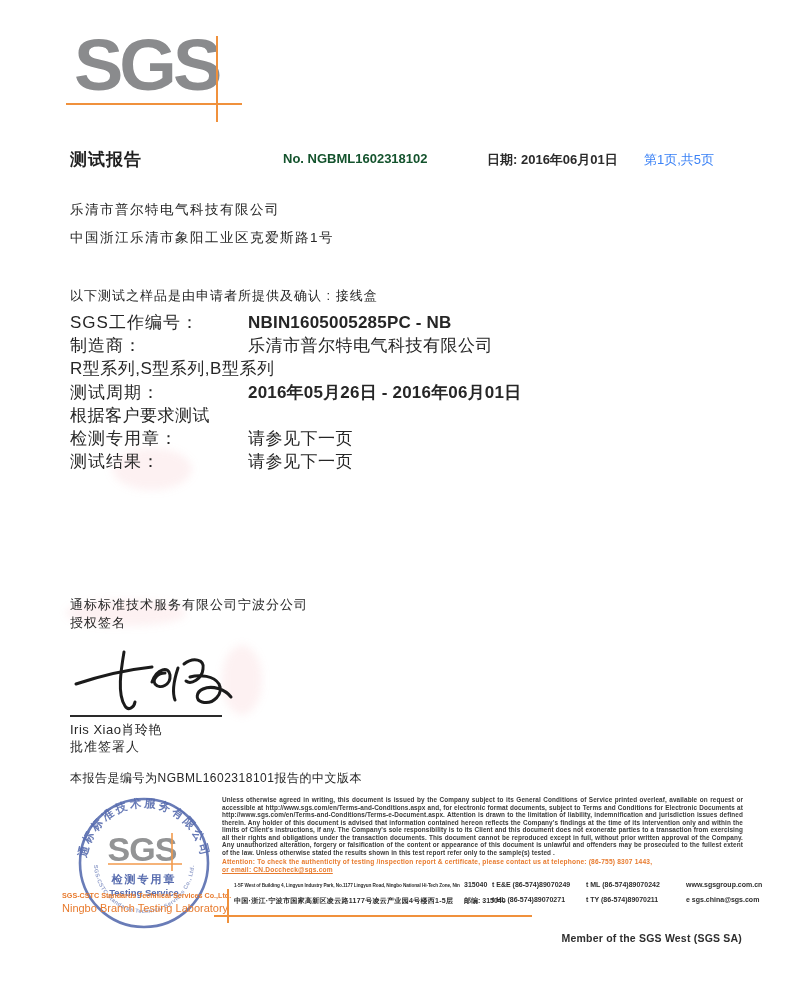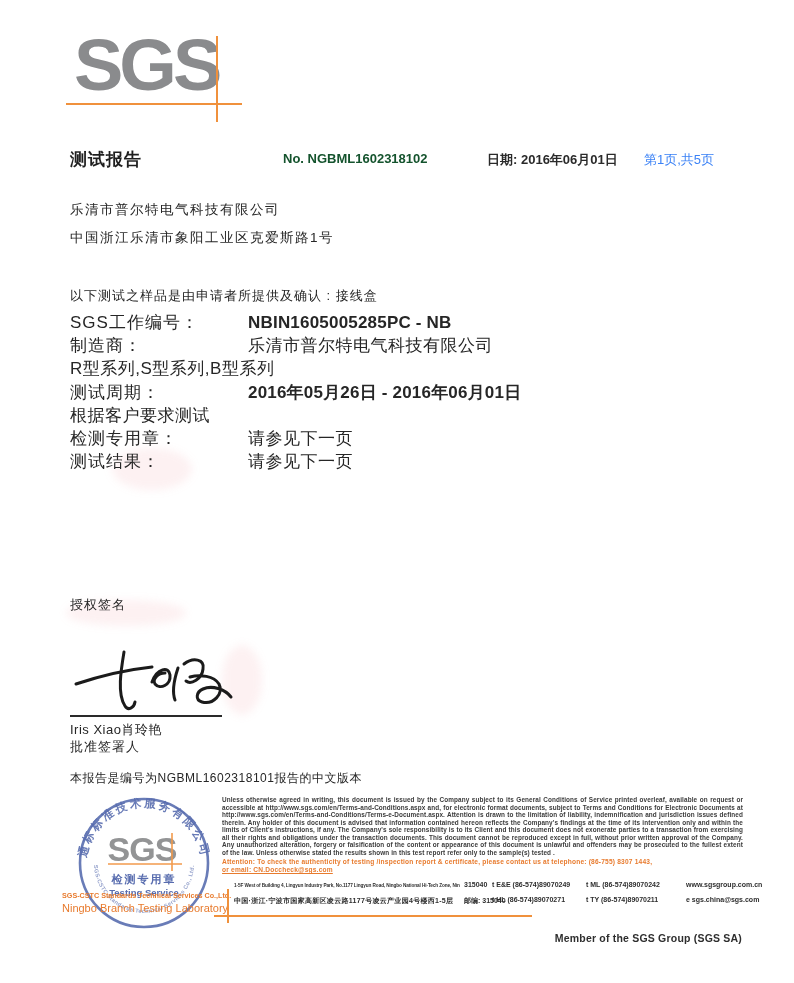--- a/index.html
+++ b/index.html
@@ -127,20 +127,21 @@
       <div class="info-label">检测专用章：</div>
       <div class="info-value">请参见下一页</div>
     </div>
     <div class="info-row">
       <div class="info-label">测试结果：</div>
       <div class="info-value">请参见下一页</div>
     </div>
   </div>
 
   <div class="auth-block">
+    <div>通标标准技术服务有限公司宁波分公司</div>
     <div>授权签名</div>
   </div>
 
   <svg class="sig-svg" width="170" height="70" viewBox="0 0 170 70">
     <g fill="none" stroke="#1b1b1b" stroke-width="3" stroke-linecap="round" stroke-linejoin="round">
       <path d="M4,38 C28,30 52,24 80,21"></path>
       <path d="M52,6 C49,24 45,48 53,60 C56,65 62,62 63,56"></path>
       <path d="M80,36 C85,22 97,20 98,29 C99,39 88,44 83,38 C80,33 86,27 93,27"></path>
       <path d="M106,22 C102,34 100,46 103,54"></path>
       <path d="M112,18 C121,11 133,13 131,23 C130,33 119,39 114,35"></path>
@@ -193,15 +194,15 @@
       <div class="addr-row">
         <span class="addr-cn">中国·浙江·宁波市国家高新区凌云路1177号凌云产业园4号楼西1-5层</span>
         <span class="seg-post">邮编: 315040</span>
         <span class="seg-t1">t HL (86-574)89070271</span>
         <span class="seg-t2">t TY (86-574)89070211</span>
         <span class="seg-w">e sgs.china@sgs.com</span>
       </div>
     </div>
   </div>
 
-  <div class="member-line">Member of the SGS Group (SGS SA)</div>
+  <div class="member-line">Member of the SGS West (SGS SA)</div>
 
 </div>
 
 </body></html>

